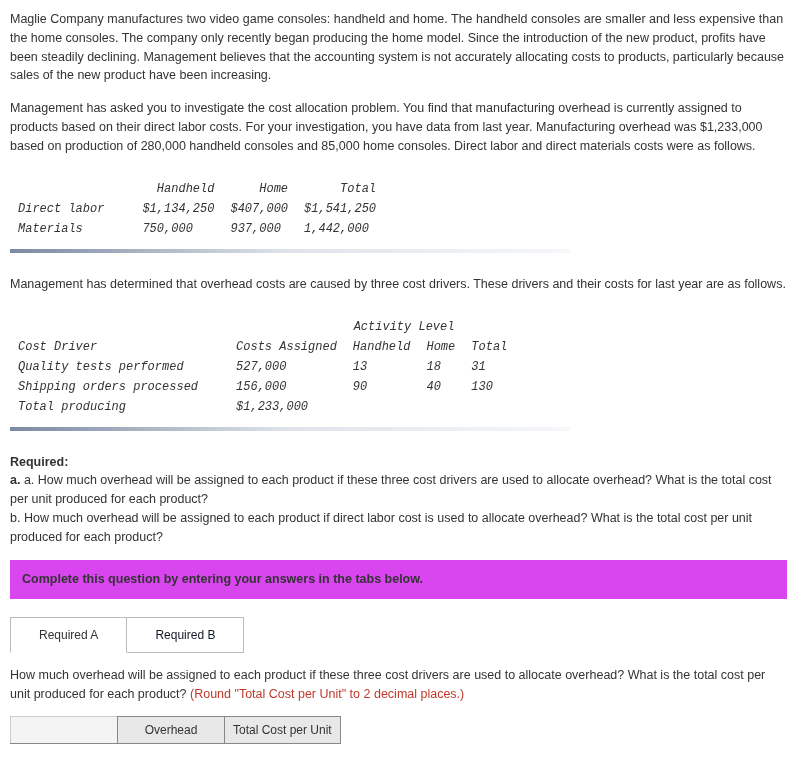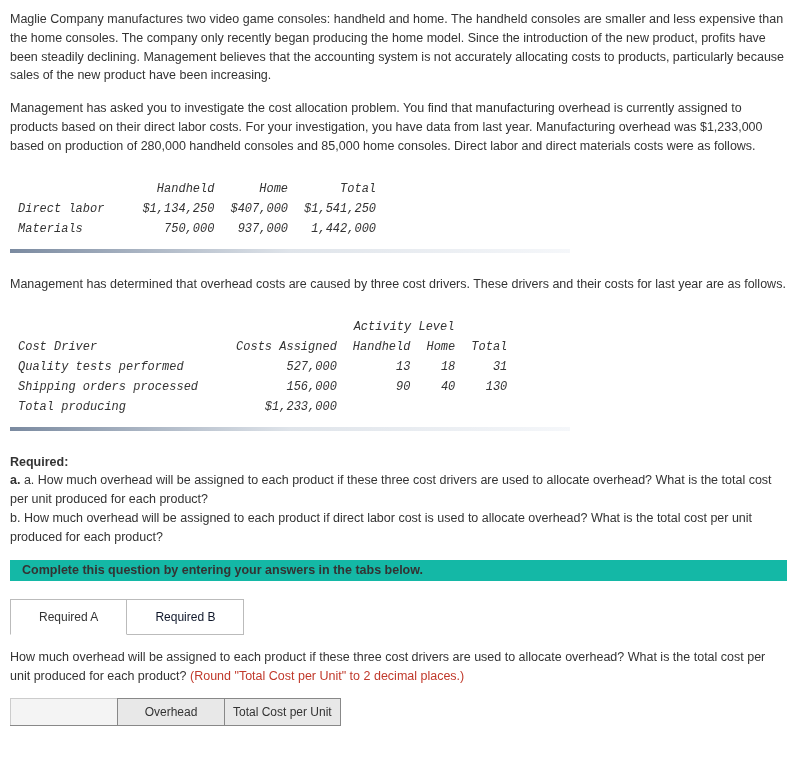--- a/index.html
+++ b/index.html
@@ -14,38 +14,38 @@
   .intro p { margin: 0 0 14px 0; }
   .mono-table {
     font-family: "Courier New", monospace;
     font-size: 12px;
     border-collapse: collapse;
     margin: 4px 0 10px 0;
     position: relative;
   }
   .mono-table td, .mono-table th {
     padding: 1px 8px;
-    text-align: right;
+    text-align: left;
     font-weight: normal;
   }
   .mono-table .lbl { text-align: left; padding-right: 30px; }
   .mono-table th { text-align: right; }
   .mono-table .ctr { text-align: center; }
   .bar-wrap { position: relative; padding: 6px 0 6px 0; margin-bottom:16px;font-style:italic;}
   .grad-bar {
     height: 4px;
     background: linear-gradient(to right, #7a8aa0 0%, #dfe4ea 50%, #f5f7fa 100%);
     margin-top: 4px;
     width: 560px;
   }
   .req-block { margin: 8px 0 14px 0; }
   .req-block b { font-weight: bold; }
   .instr-box {
-    background: #14b8a6;
-    padding: 1px 12px;
+    background: #d946ef;
+    padding: 10px 12px;
     font-weight: bold;
     font-size: 12.5px;
     margin-bottom: 18px;
   }
   
   .tabs { display:flex; }
   .tab {
     padding: 8px 28px;
     border: 1px solid #bbb;
     font-size: 12px;

